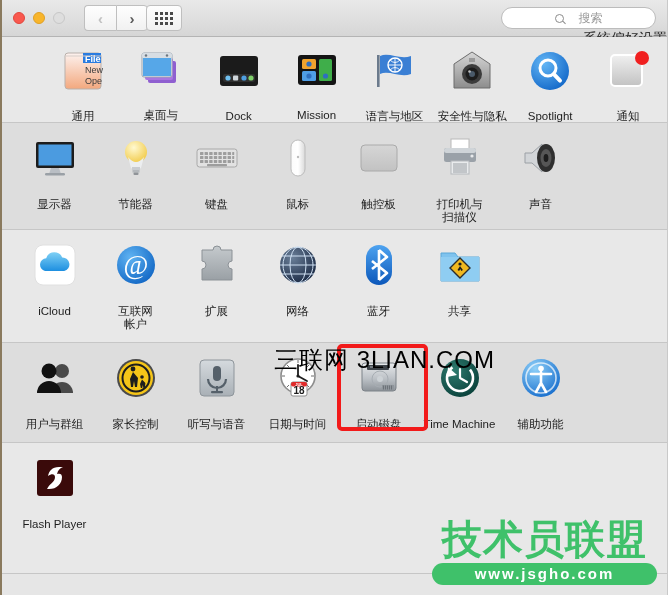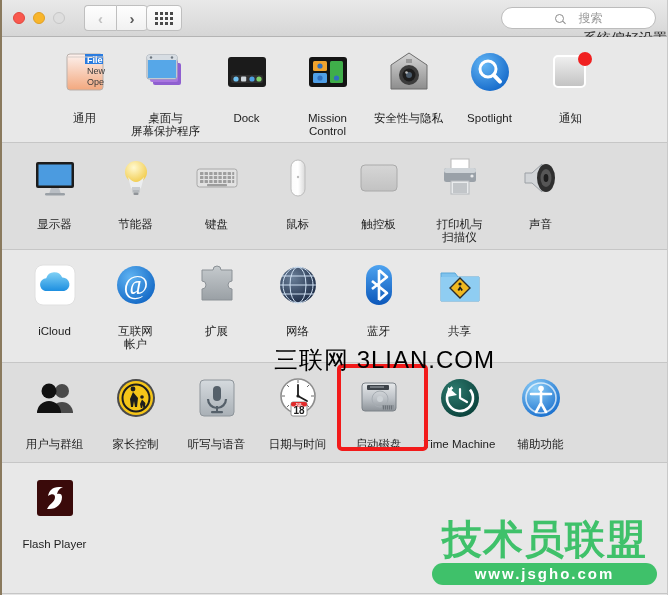--- a/index.html
+++ b/index.html
@@ -171,21 +171,21 @@
 
     <div id="window-title">系统偏好设置</div>
 
     <div id="searchfield">
       <span class="mag"></span>
       <span id="search-placeholder">搜索</span>
     </div>
   </div>
 
   <div id="content">
-      <div class="row shade-a" style="height: 106px; padding-left: 42px;">
+      <div class="row shade-a" style="height: 86px; padding-left: 42px;">
         <div class="cell">
           <div class="icon-wrap">
             <svg class="ic" viewBox="0 0 46 46">
               <defs>
                 <linearGradient id="gGen" x1="0" y1="0" x2="0" y2="1">
                   <stop offset="0" stop-color="#fdf2ef"></stop>
                   <stop offset="1" stop-color="#f3a87e"></stop>
                 </linearGradient>
               </defs>
               <rect x="5" y="5" width="36" height="36" rx="3" fill="url(#gGen)" stroke="#b9b0ab"></rect>
@@ -233,20 +233,31 @@
               <rect x="8" y="12" width="14" height="10" rx="1.5" fill="#f0a32e"></rect>
               <rect x="8" y="24" width="14" height="10" rx="1.5" fill="#4f9ee6"></rect>
               <rect x="25" y="12" width="13" height="22" rx="1.5" fill="#3fae4a"></rect>
               <circle cx="15" cy="17" r="2.6" fill="#2f6fbf"></circle>
               <circle cx="15" cy="29" r="2.6" fill="#2f6fbf"></circle>
               <circle cx="31.5" cy="29" r="2.6" fill="#2f6fbf"></circle>
             </svg>
           </div>
           <div class="label">Mission
 Control</div>
+        </div>
+        <div class="cell">
+          <div class="icon-wrap">
+            <svg class="ic" viewBox="0 0 46 46">
+              <rect x="6" y="7" width="2.6" height="32" fill="#6b7a8c"></rect>
+              <path d="M9 8 C18 4, 29 12, 40 8 L40 26 C29 30, 18 22, 9 26 Z" fill="#3a7fd4"></path>
+              <circle cx="24" cy="17" r="7" fill="none" stroke="#ffffff" stroke-width="1.4"></circle>
+              <path d="M17 17 h14 M24 10 v14 M19 12 q5 5 10 0 M19 22 q5 -5 10 0" stroke="#ffffff" stroke-width="0.9" fill="none"></path>
+            </svg>
+          </div>
+          <div class="label">语言与地区</div>
         </div>
         <div class="cell">
           <div class="icon-wrap">
             <svg class="ic" viewBox="0 0 46 46">
               <defs>
                 <linearGradient id="gSec" x1="0" y1="0" x2="0" y2="1">
                   <stop offset="0" stop-color="#d7d7d7"></stop>
                   <stop offset="1" stop-color="#8d8d8d"></stop>
                 </linearGradient>
               </defs>

